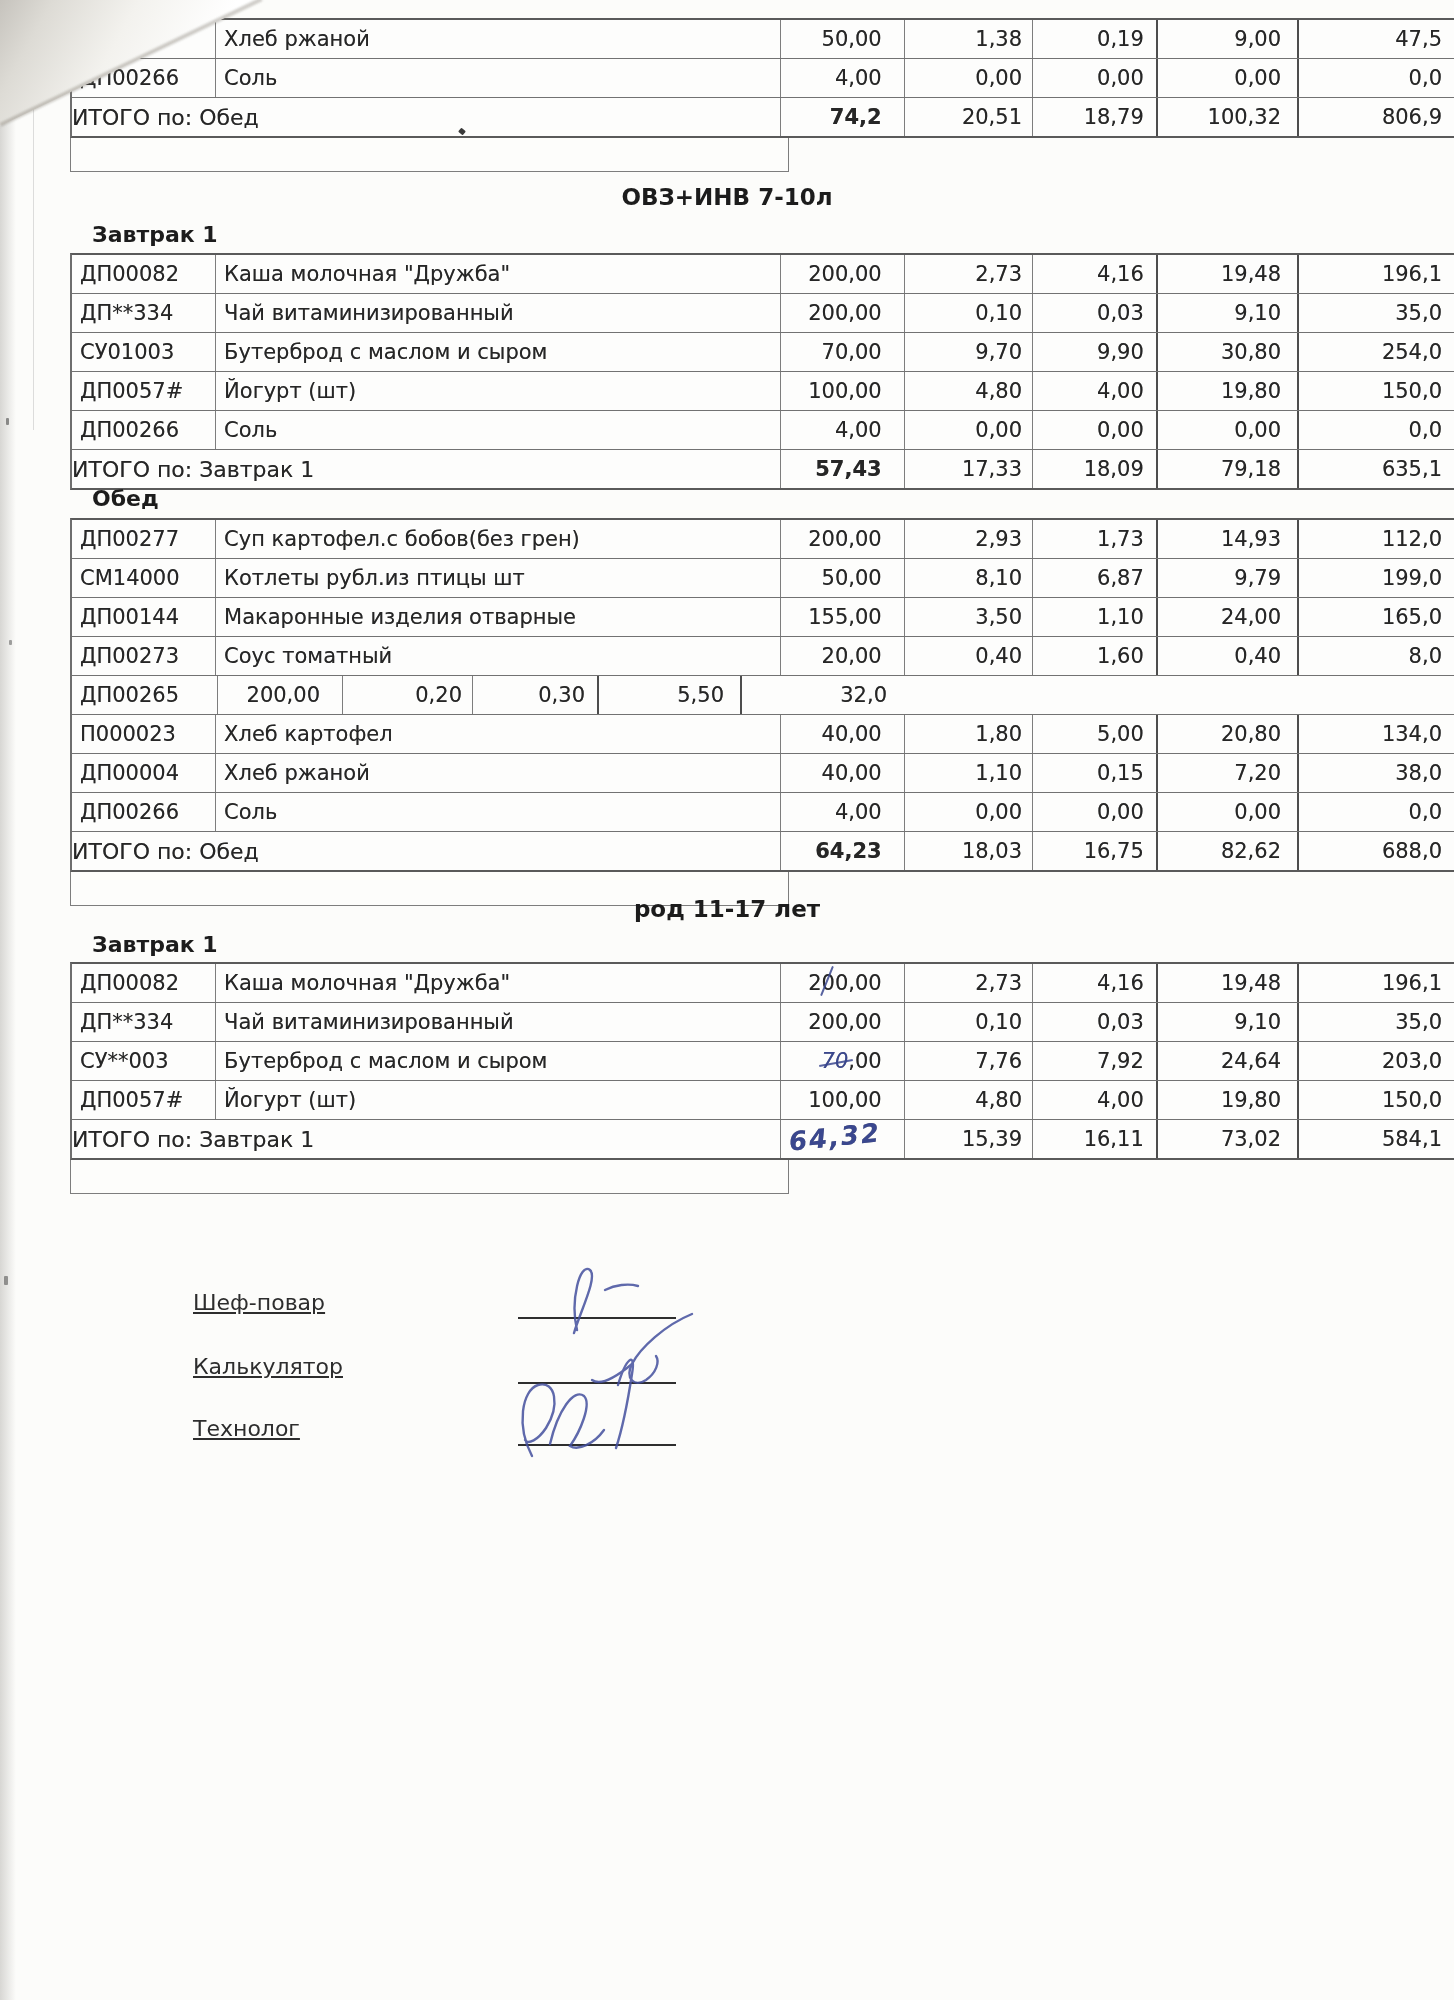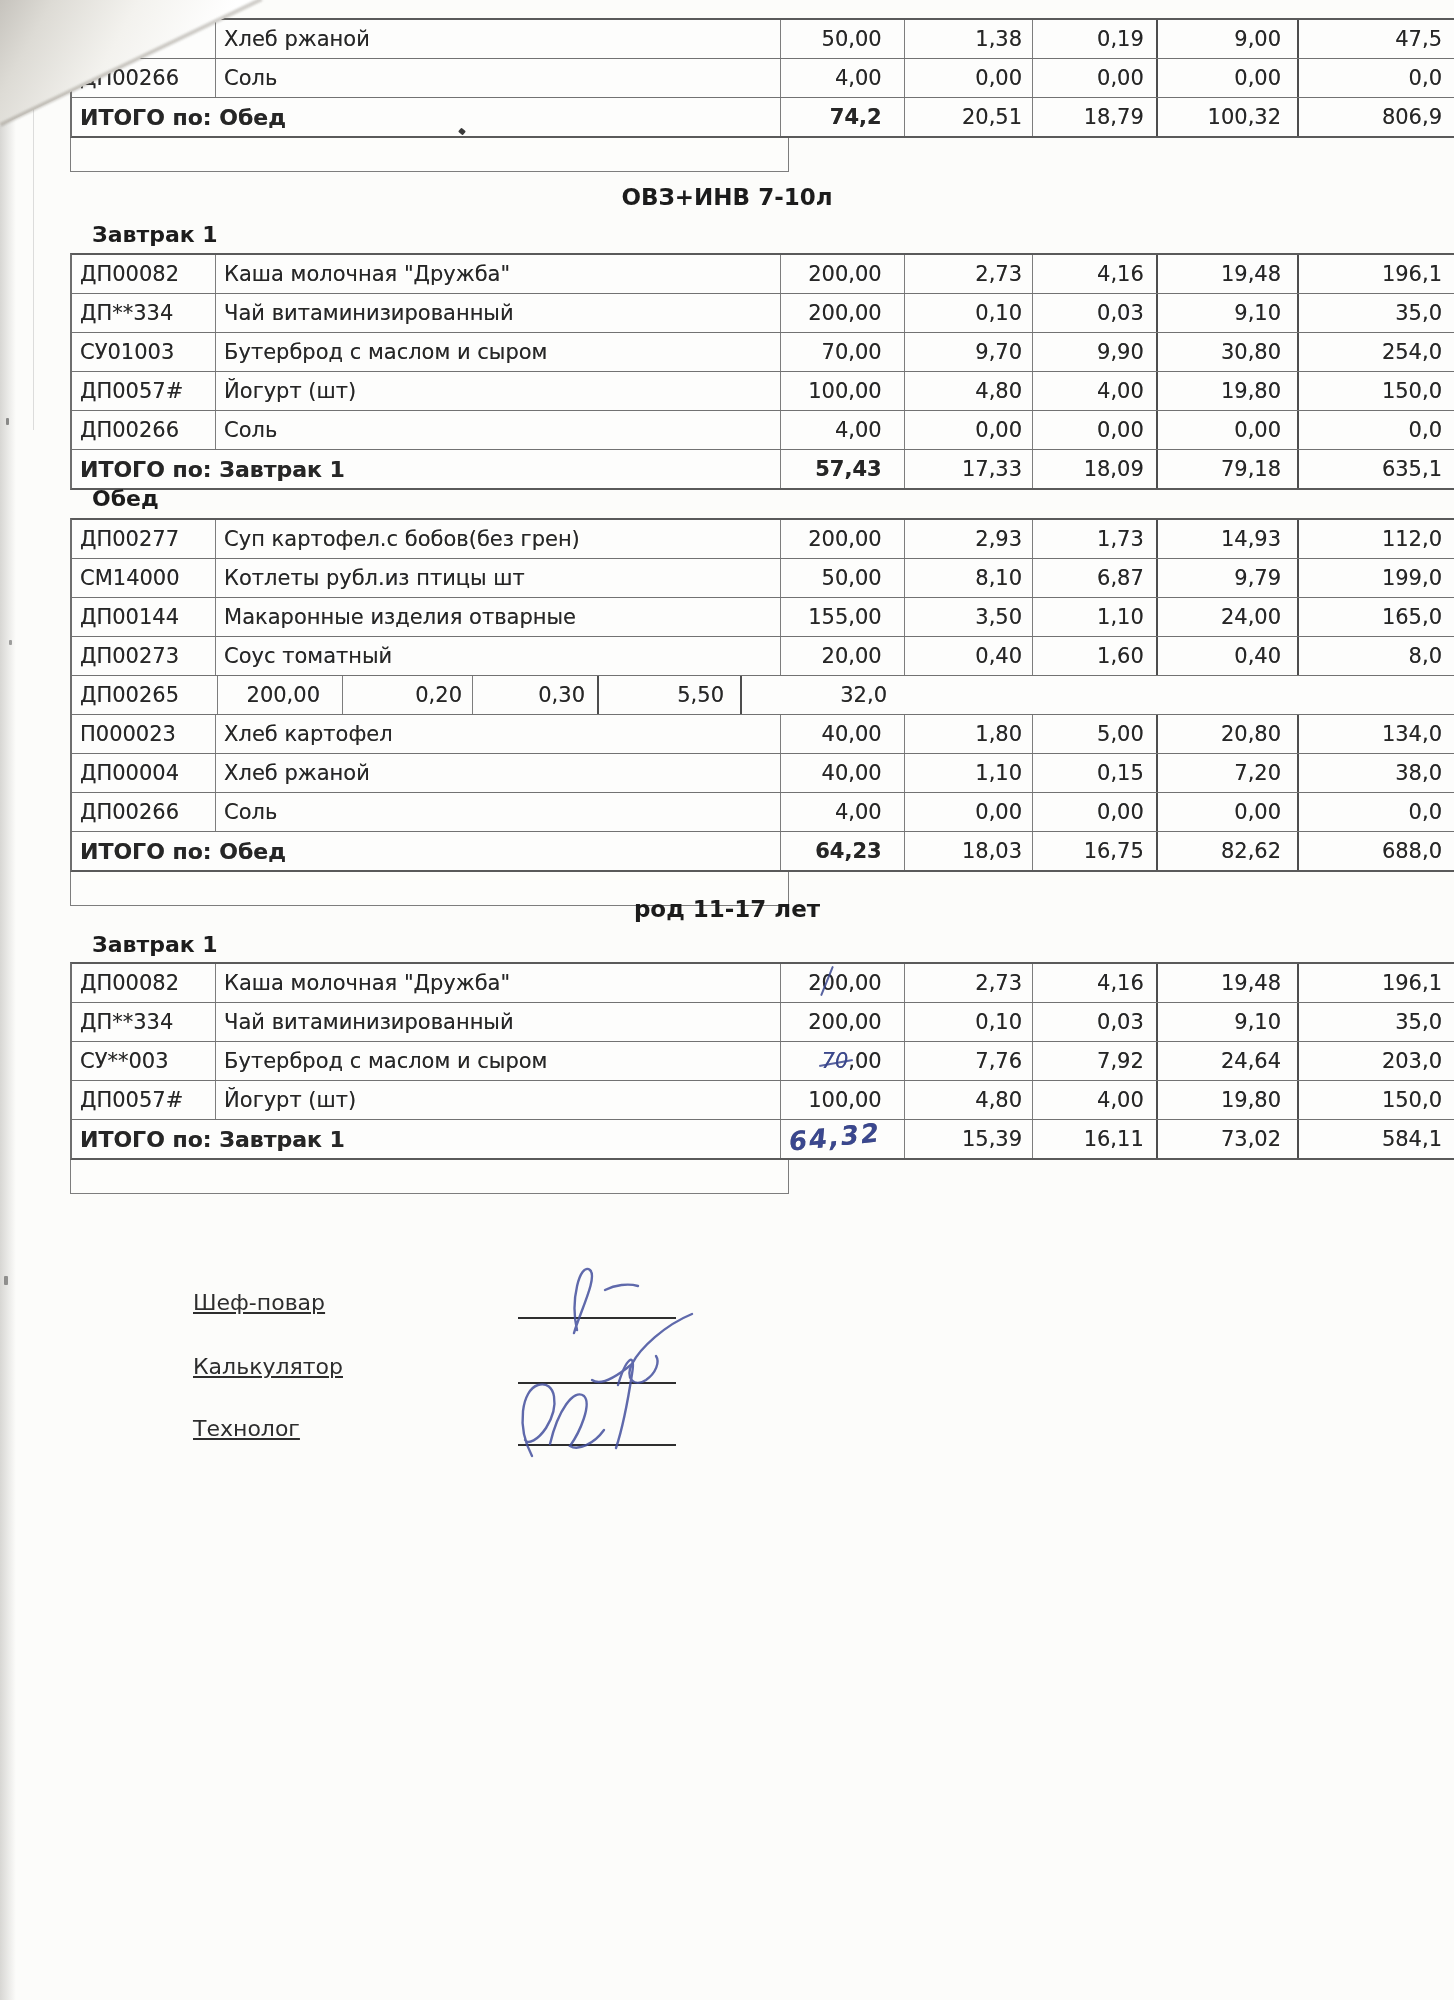--- a/index.html
+++ b/index.html
@@ -26,21 +26,21 @@
   .blk{position:absolute;left:70px;}
   .tbl{width:1384px;border-top:2px solid #5a5a5a;border-left:2px solid #6e6e6e;
        border-bottom:2px solid #5a5a5a;background:rgba(255,255,255,.35);}
   .row{display:flex;border-bottom:1px solid #727272;}
   .row:last-child{border-bottom:none;}
   .cell{box-sizing:border-box;height:38px;display:flex;align-items:center;
         font-size:21px;border-left:1px solid #7d7d7d;overflow:hidden;white-space:nowrap;
         text-shadow:0 0 .4px rgba(40,40,40,.5);}
   .cell.code{width:145px;border-left:none;padding-left:8px;}
   .cell.name{width:573px;padding-left:8px;}
-  .cell.lab {width:718px;border-left:none;padding-left:8px;font-weight:700;font-size:22px;}
+  .cell.lab {width:718px;border-left:none;font-weight:400;font-size:22px;}
   .cell.num{justify-content:flex-end;}
   .cell.qty{width:125px;padding-right:22px;}
   .cell.c1{width:130px;padding-right:10px;}
   .cell.c2{width:125px;padding-right:12px;padding-left:21px;}
   .cell.c3{width:143px;padding-right:16px;}
   .cell.c4{width:161px;padding-right:14px;}
   .cell.heavy-l{border-left:2px solid #4d4d4d;}
   .row.total .qty{font-weight:700;}
   .empty-row{box-sizing:border-box;width:719px;height:34px;
     border:1px solid #7d7d7d;border-top:none;background:rgba(255,255,255,.3);}

